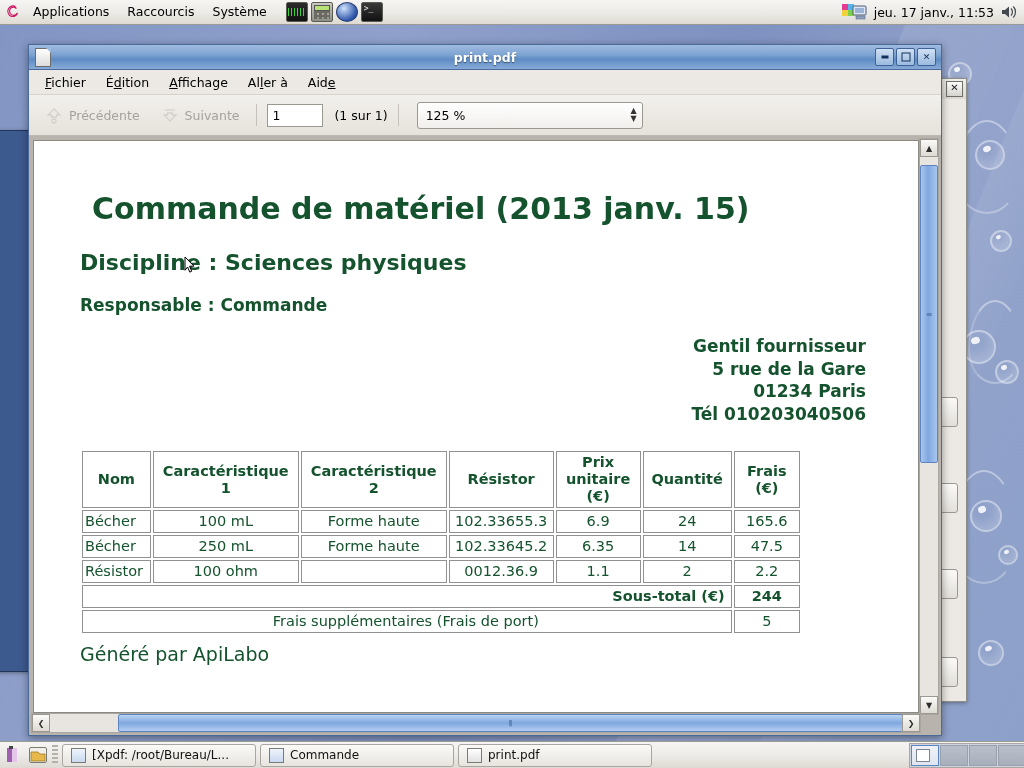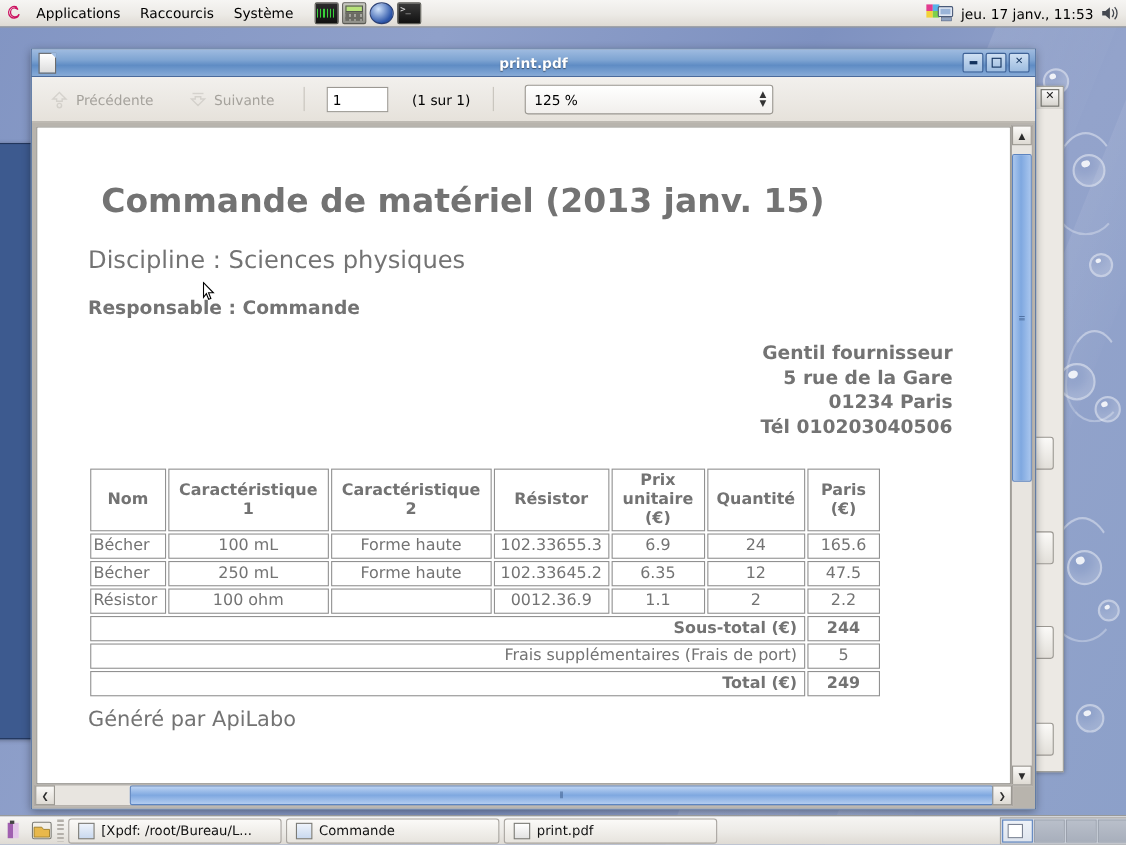--- a/index.html
+++ b/index.html
@@ -206,21 +206,21 @@
   }
   #menu-bar .m { padding: 3px 10px; }
   #menu-bar .m u { text-decoration: underline; }
 
   #toolbar {
     height: 40px;
     background: linear-gradient(180deg,#f2f0ed,#e6e2db);
     border-bottom: 1px solid #bdb9b2;
     display: flex; align-items: center;
     padding: 0 8px;
-    gap: 16px;
+    gap: 6px;
   }
   .tb-btn {
     display: flex; align-items: center; gap: 5px;
     padding: 3px 6px;
     font-size: 12.5px;
     color: #a5a29c;
     border: 1px solid transparent;
   }
   .tb-arrow { width: 20px; height: 20px; opacity: .45; }
   .tb-sep { width: 1px; height: 22px; background: #c6c2bb; margin: 0 4px; }
@@ -265,29 +265,29 @@
     border: 1px solid #8d8a84;
     overflow: hidden;
   }
 
   
   #pdf-page {
     position: absolute;
     left: 0; top: 0; right: 0; bottom: 0;
     background: #fff;
     padding: 32px 44px 0 46px;
-    color: #737373;
+    color: #14532d;
     font-family: "DejaVu Sans", sans-serif;
   }
   #doc-title {
     font-size: 30px; font-weight: bold;
     margin: 18px 0 0 12px;
   }
   #doc-discipline {
-    font-size: 22px; font-weight: normal;
+    font-size: 22px; font-weight: bold;
     margin: 24px 0 0 0;
   }
   #doc-responsable {
     font-size: 17px; font-weight: bold;
     margin: 20px 0 0 0;
   }
   #supplier {
     text-align: right;
     font-size: 17px; font-weight: bold;
     line-height: 22.5px;
@@ -307,21 +307,21 @@
     text-align: center;
     background: #fff;
     line-height: 17px;
   }
   #order-table th { font-weight: bold; font-size: 14.5px; }
   #order-table td.num { text-align: center; }
   #order-table td.name { text-align: left; padding-left: 2px; }
   #order-table tr.summary td.label {
     text-align: right; padding-right: 6px; font-weight: bold;
   }
-  #order-table tr.summary td.label.normal { font-weight: normal; }
+  #order-table tr.summary td.label.normal { font-weight: normal; text-align: center; }
   #order-table tr.summary td.value { font-weight: bold; }
   #order-table tr.summary td.value.normal { font-weight: normal; }
   #doc-footer {
     margin-top: 8px;
     font-size: 19px;
   }
 
   
   .sb-v {
     position: absolute; right: 2px; top: 2px; bottom: 20px;
@@ -504,20 +504,27 @@
           </div>
         <div class="win-btn maxim">
             <i></i>
           </div>
         <div class="win-btn close">
             <i>✕</i>
           </div>
       </div>
     </div>
 
+    <div id="menu-bar">
+      <div class="m"><u>F</u>ichier</div>
+      <div class="m">É<u>d</u>ition</div>
+      <div class="m"><u>A</u>ffichage</div>
+      <div class="m">Al<u>l</u>er à</div>
+      <div class="m">Aid<u>e</u></div>
+    </div>
 
     <div id="toolbar">
       <div class="tb-btn">
         <span class="tb-arrow">
           <svg width="20" height="20" viewBox="0 0 20 20">
             <path d="M10 4l6 6h-3.5v2h-5v-2H4z" fill="none" stroke="#b9b6b0" stroke-width="1.3"></path>
             <circle cx="10" cy="16" r="2" fill="none" stroke="#b9b6b0" stroke-width="1.3"></circle>
           </svg>
         </span>
         <span>Précédente</span>
@@ -562,63 +569,59 @@
 
           <table id="order-table">
             <thead>
               <tr>
                 <th style="width:62px">Nom</th>
                 <th style="width:148px">Caractéristique 1</th>
                 <th style="width:148px">Caractéristique 2</th>
                 <th style="width:98px">Résistor</th>
                 <th style="width:88px">Prix unitaire (€)</th>
                 <th style="width:88px">Quantité</th>
-                <th style="width:74px">Paris (€)</th>
+                <th style="width:74px">Frais (€)</th>
               </tr>
             </thead>
             <tbody>
               <tr>
                 <td class="name">Bécher</td>
                 <td class="num">100 mL</td>
                 <td class="num">Forme haute</td>
                 <td class="num">102.33655.3</td>
                 <td class="num">6.9</td>
                 <td class="num">24</td>
                 <td class="num">165.6</td>
               </tr>
               <tr>
                 <td class="name">Bécher</td>
                 <td class="num">250 mL</td>
                 <td class="num">Forme haute</td>
                 <td class="num">102.33645.2</td>
                 <td class="num">6.35</td>
-                <td class="num">12</td>
+                <td class="num">14</td>
                 <td class="num">47.5</td>
               </tr>
               <tr>
                 <td class="name">Résistor</td>
                 <td class="num">100 ohm</td>
                 <td class="num"></td>
                 <td class="num">0012.36.9</td>
                 <td class="num">1.1</td>
                 <td class="num">2</td>
                 <td class="num">2.2</td>
               </tr>
               <tr class="summary">
                 <td class="label" colspan="6">Sous-total (€)</td>
                 <td class="value">244</td>
               </tr>
               <tr class="summary">
                 <td class="label normal" colspan="6">Frais supplémentaires (Frais de port)</td>
                 <td class="value normal">5</td>
               </tr>
-              <tr class="summary">
-                <td class="label" colspan="6">Total (€)</td>
-                <td class="value">249</td>
-              </tr>
             </tbody>
           </table>
 
           <div id="doc-footer">Généré par ApiLabo</div>
         </div>
       </div>
 
       <div class="sb-v">
         <div class="sb-btn up">▲</div>
         <div class="sb-thumb" style="top:26px;height:296px;">

